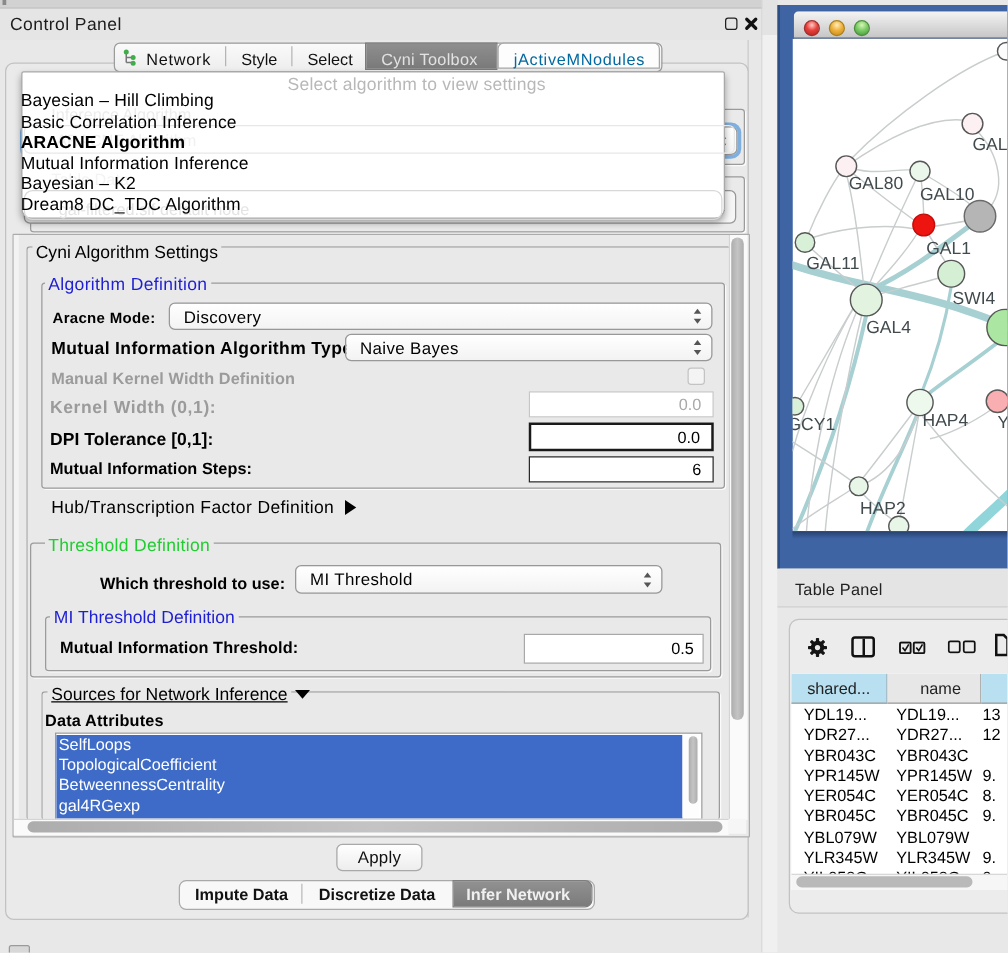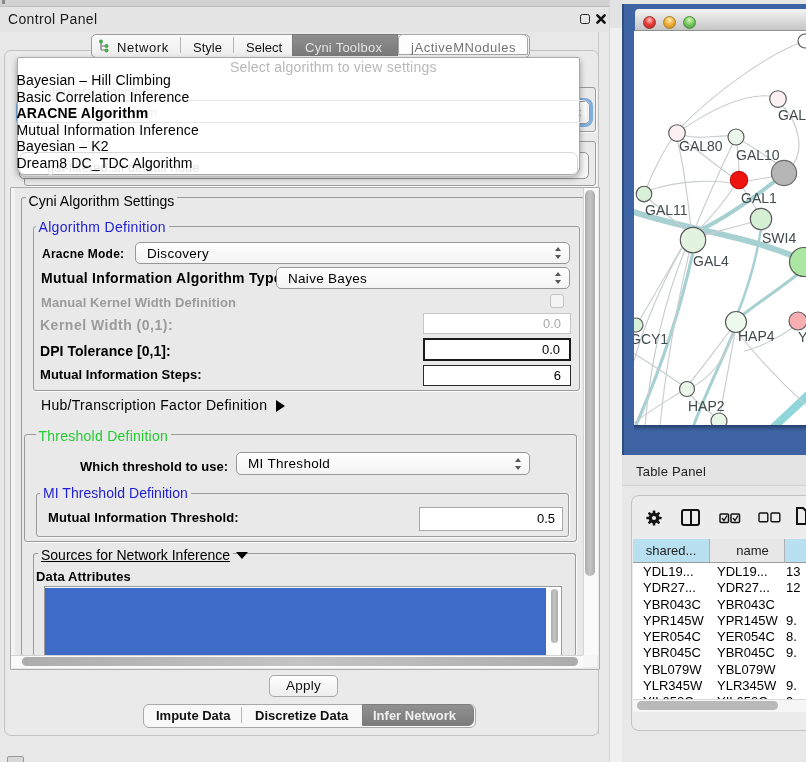--- a/index.html
+++ b/index.html
@@ -107,20 +107,23 @@
 <div class="lbl13" style="left:48px;top:510px;letter-spacing:.1px;">Mutual Information Threshold:</div>
 <div class="fld" style="left:419px;top:507px;width:135px;height:19px;border:1px solid #a8a8a8;padding:3px 7px 0 0;">0.5</div>
 
 <div class="grp" style="left:33px;top:553px;width:541px;height:102px;border-bottom:none;"></div>
 <div class="gtitle" style="left:38px;top:548.5px;font-size:14px;letter-spacing:0;color:#000;text-decoration:underline;">Sources for Network Inference</div>
 <div class="abs" style="left:235.5px;top:551.5px;width:0;height:0;border:6.5px solid transparent;border-top:7.5px solid #000;border-bottom:none;"></div>
 <div class="lbl13" style="left:36px;top:569px;letter-spacing:.15px;">Data Attributes</div>
 
 <div class="abs" style="left:44px;top:586px;width:516px;height:68px;background:#fff;border:1px solid #9a9a9a;overflow:hidden;">
   <div style="position:absolute;left:0;top:1px;width:501px;height:67px;background:#3e6bc7;"></div>
+  <div style="position:absolute;left:2px;top:1px;font-size:13px;color:#fff;line-height:16.2px;">
+    SelfLoops<br>TopologicalCoefficient<br>BetweennessCentrality<br>gal4RGexp
+  </div>
   <div style="position:absolute;right:2px;top:1px;width:13px;height:66px;background:#fdfdfd;"></div>
   <div class="thumbv" style="right:3.5px;top:2px;width:7px;height:54px;"></div>
 </div>
 
 <div class="abs" style="left:583px;top:188px;width:14px;height:468px;background:#fafafa;border-left:1px solid #d4d4d4;"></div>
 <div class="thumbv" style="left:585px;top:190px;width:10px;height:386px;"></div>
 
 <div class="abs" style="left:11px;top:655px;width:572px;height:12px;background:#fafafa;border-top:1px solid #d4d4d4;"></div>
 <div class="thumbv" style="left:22px;top:657px;width:556px;height:9px;"></div>
 
@@ -146,21 +149,21 @@
 <svg class="abs" style="left:98px;top:39px;" width="12" height="14" viewBox="0 0 12 14">
   <path d="M3 3 L3 11 M3 7 L8 7 M3 11 L8 11" stroke="#777" stroke-width="1.2" fill="none"></path>
   <circle cx="3" cy="2.5" r="2" fill="#3fae49"></circle>
     <circle cx="8.5" cy="7" r="2" fill="#3fae49"></circle>
     <circle cx="8.5" cy="11.5" r="2" fill="#3fae49"></circle>
 </svg>
 <div class="abs" style="left:117px;top:40px;font-size:13px;letter-spacing:.6px;color:#111;">Network</div>
 <div class="abs" style="left:193px;top:40px;font-size:13px;color:#111;">Style</div>
 <div class="abs" style="left:246px;top:40px;font-size:13px;color:#111;">Select</div>
 <div class="abs" style="left:305px;top:40px;font-size:13px;letter-spacing:.25px;color:#e2e2e2;">Cyni Toolbox</div>
-<div class="abs" style="left:411px;top:40px;font-size:13px;letter-spacing:.55px;color:#737373;">jActiveMNodules</div>
+<div class="abs" style="left:411px;top:40px;font-size:13px;letter-spacing:.55px;color:#0369a1;">jActiveMNodules</div>
 
 <div class="abs" style="left:17px;top:57px;width:561px;height:116px;background:#ffffff;
      border:1px solid #a9a9a9;border-radius:2px 2px 8px 8px;box-shadow:0 3px 6px rgba(0,0,0,0.35);"></div>
 <div class="abs" style="left:41px;top:84px;font-size:13px;color:#ececec;">Inference Algorithm</div>
 <div class="abs" style="left:45px;top:105px;font-size:13px;color:#f0f0f0;">ARACNE Algorithm</div>
 <div class="abs" style="left:41px;top:136px;font-size:13px;color:#f3f3f3;">Table Data</div>
 <div class="abs" style="left:47px;top:160px;font-size:13px;color:#e4e4e4;">gal-filtered.sif default node</div>
 <div class="abs" style="left:19px;top:100px;width:567px;height:21px;border:1px solid #e8e8e8;border-radius:5px;"></div>
 <div class="abs" style="left:19px;top:152px;width:557px;height:22px;border:1px solid #d8d8d8;border-radius:7px;"></div>
 <div class="abs" style="left:196px;top:59px;font-size:14px;color:#b8b8b8;letter-spacing:.2px;margin-left:34px;">Select algorithm to view settings</div>

